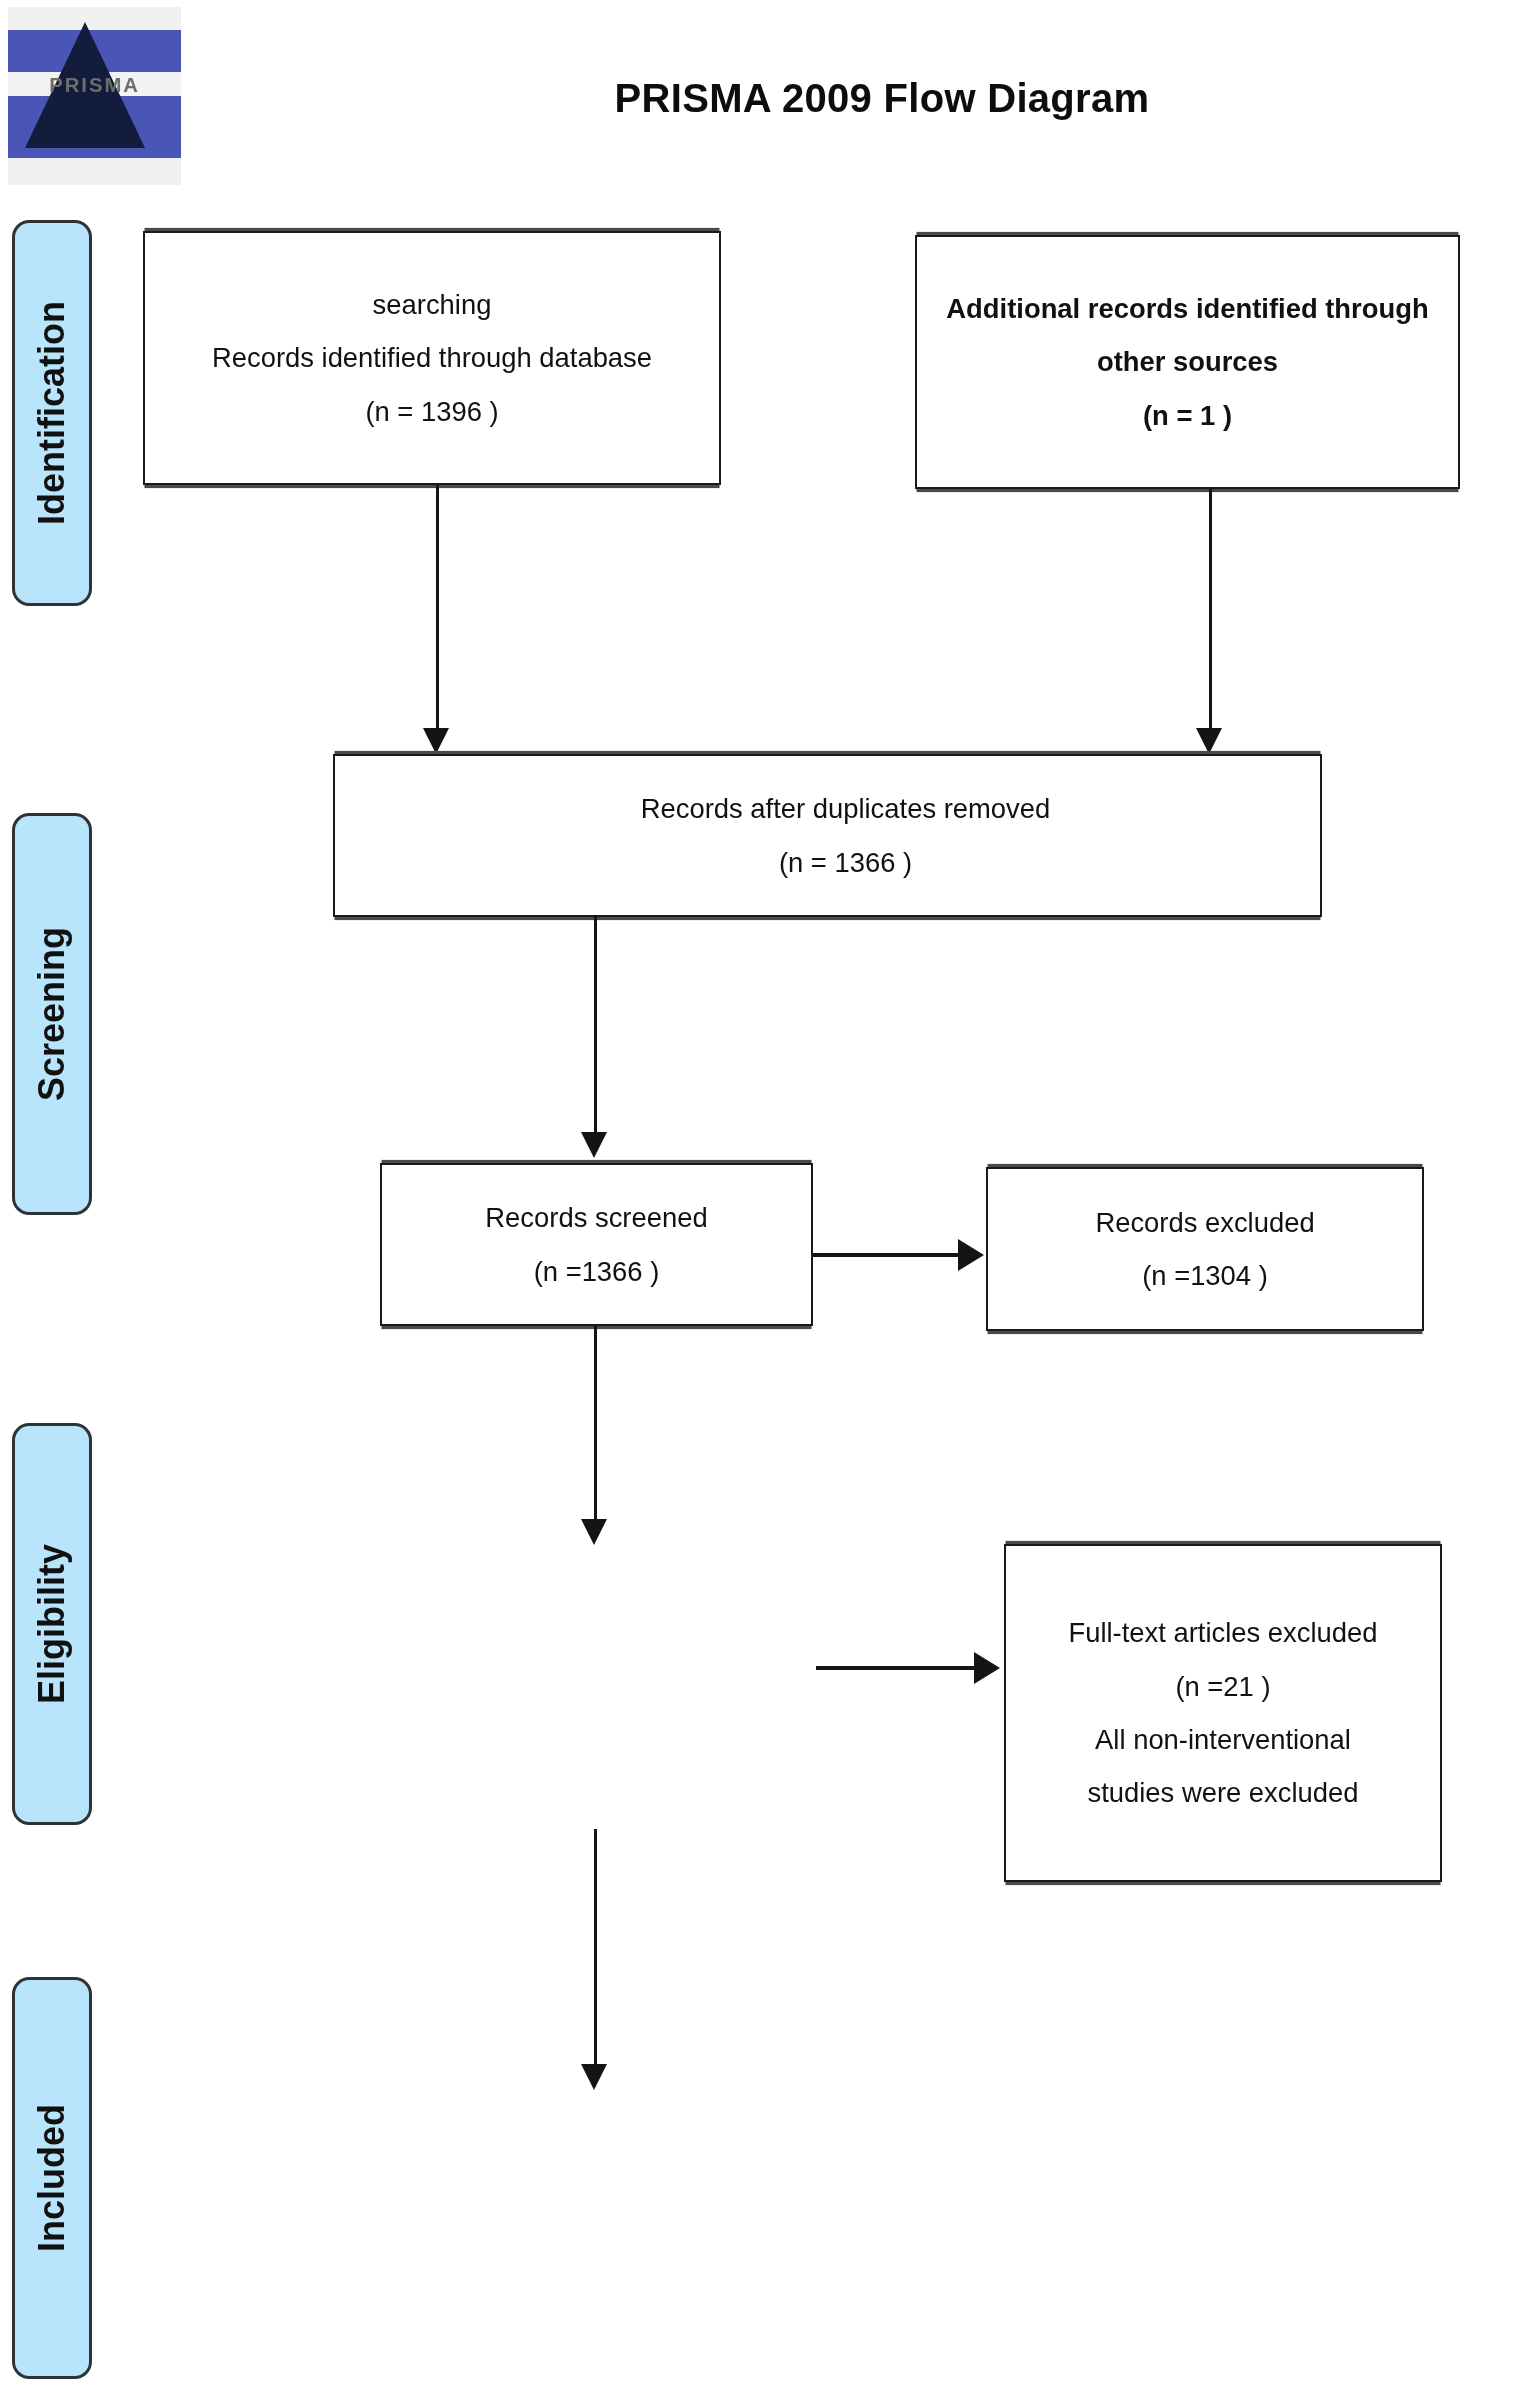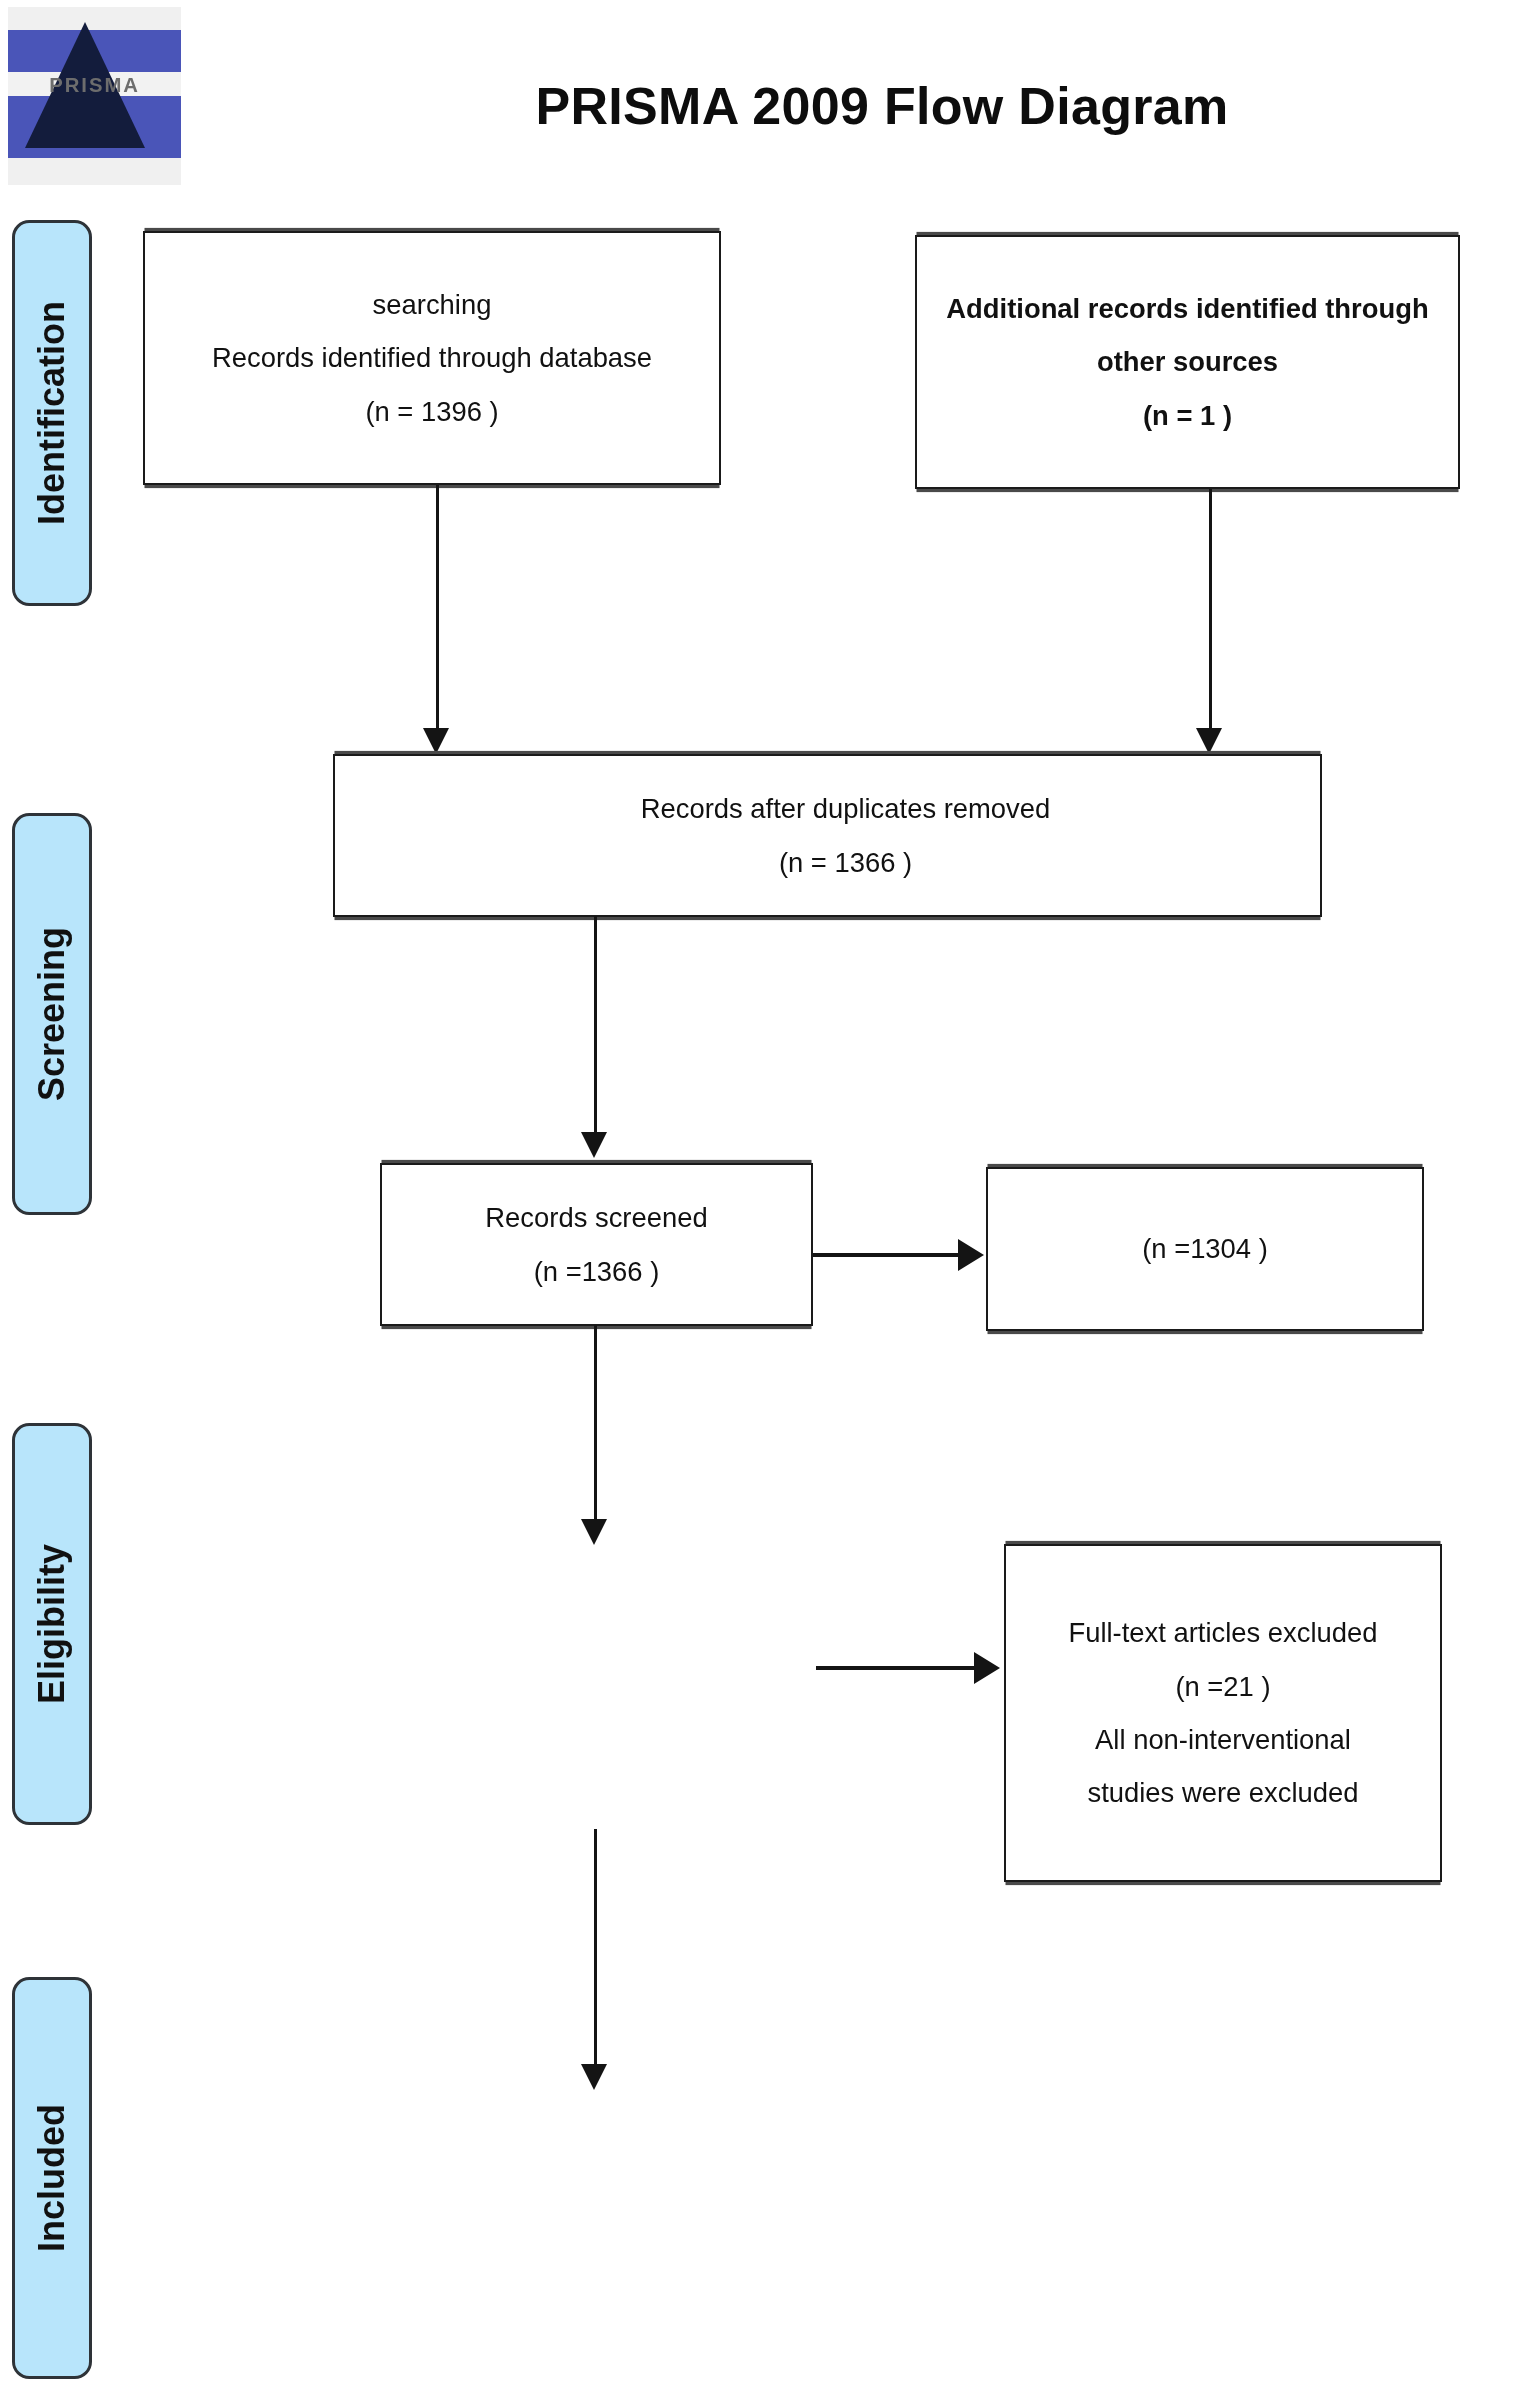--- a/index.html
+++ b/index.html
@@ -22,21 +22,21 @@
   .logo .tri-edge{position:absolute;left:17px;top:14.7px;width:0;height:0;
         border-left:60px solid transparent;border-right:60px solid transparent;
         border-bottom:127px solid rgba(120,20,20,.55);z-index:-1;}
   .logo .wordmark{position:absolute;left:2px;top:67px;width:169px;height:22.4px;
         display:flex;align-items:center;justify-content:center;
         font-size:20.3px;font-weight:700;letter-spacing:2px;color:#6d6d6d;
         mix-blend-mode:normal;}
 
   
   .title{position:absolute;left:356px;top:76px;width:1052px;text-align:center;
-         font-size:52px;font-weight:700;color:#0d0d0d;letter-spacing:0.3px;
+         font-size:40px;font-weight:700;color:#0d0d0d;letter-spacing:0.3px;
          font-family:"Liberation Sans", sans-serif;}
 
   
   .pill{position:absolute;left:12.2px;width:80px;
         background:#b8e5fb;border:3.6px solid #2e3338;border-radius:17.3px;
         box-sizing:border-box;}
   .pill .pl{position:absolute;left:50%;top:50%;
         transform:translate(-50%,-50%) rotate(-90deg);
         white-space:nowrap;font-size:36px;font-weight:700;color:#111;
         font-family:"Liberation Sans", sans-serif;}
@@ -124,20 +124,21 @@
 
   <div class="box" style="left:380px;top:1163px;width:433px;height:163px;">
     <div class="bt">
       <span>Records screened</span>
       <span>(n =1366   )</span>
     </div>
   </div>
 
   <div class="box" style="left:986px;top:1167px;width:438px;height:164px;">
     <div class="bt">
+      <span>Records excluded</span>
       <span>(n =1304   )</span>
     </div>
   </div>
 
   <div class="hline" style="left:813px;top:1253px;width:146px;"></div>
   <div class="hhead" style="left:958px;top:1239px;"></div>
 
   <div class="vline" style="left:594px;top:1325px;height:196px;"></div>
   <div class="vhead" style="left:581px;top:1519px;"></div>
 

